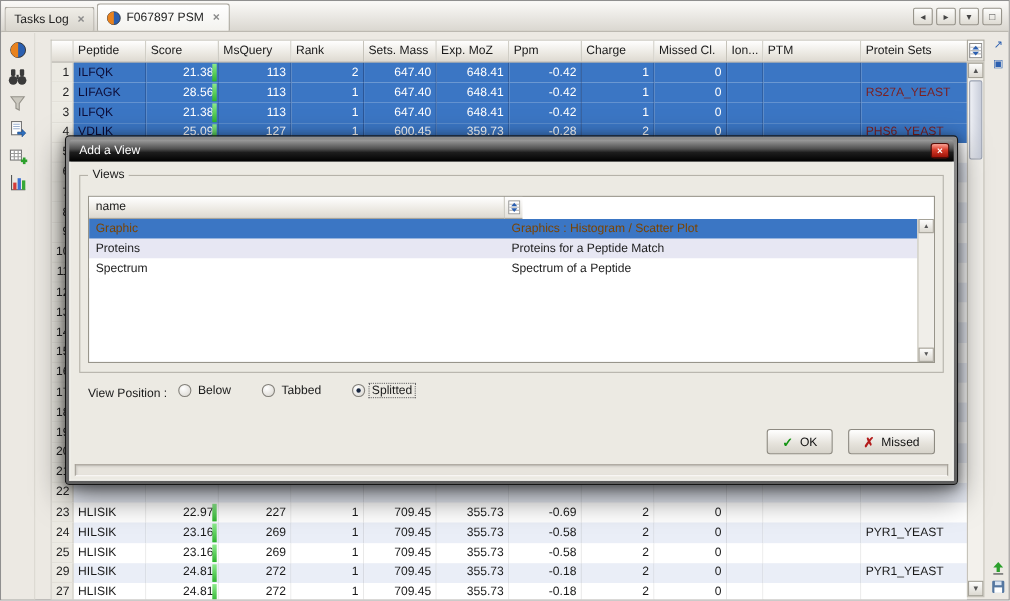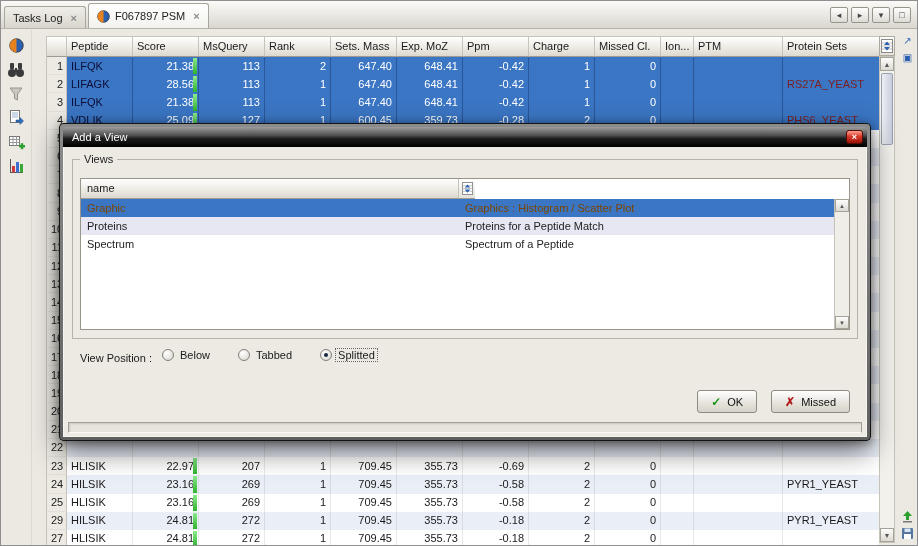--- a/index.html
+++ b/index.html
@@ -559,21 +559,21 @@
           <div class="td num" style="width: 66px;"></div>
           <div class="td num" style="width: 66px;"></div>
           <div class="td" style="width: 33px;"></div>
           <div class="td" style="width: 89px;"></div>
           <div class="td c-prot" style="width: 97px;"></div>
         </div>
         <div class="trow">
           <div class="td rownum">23</div>
           <div class="td c-pep" style="width: 66px;">HLISIK</div>
           <div class="td num" style="width: 66px;">22.97<span class="scorebar"></span></div>
-          <div class="td num" style="width: 66px;">207</div>
+          <div class="td num" style="width: 66px;">227</div>
           <div class="td num" style="width: 66px;">1</div>
           <div class="td num" style="width: 66px;">709.45</div>
           <div class="td num" style="width: 66px;">355.73</div>
           <div class="td num" style="width: 66px;">-0.69</div>
           <div class="td num" style="width: 66px;">2</div>
           <div class="td num" style="width: 66px;">0</div>
           <div class="td" style="width: 33px;"></div>
           <div class="td" style="width: 89px;"></div>
           <div class="td c-prot" style="width: 97px;"></div>
         </div>

